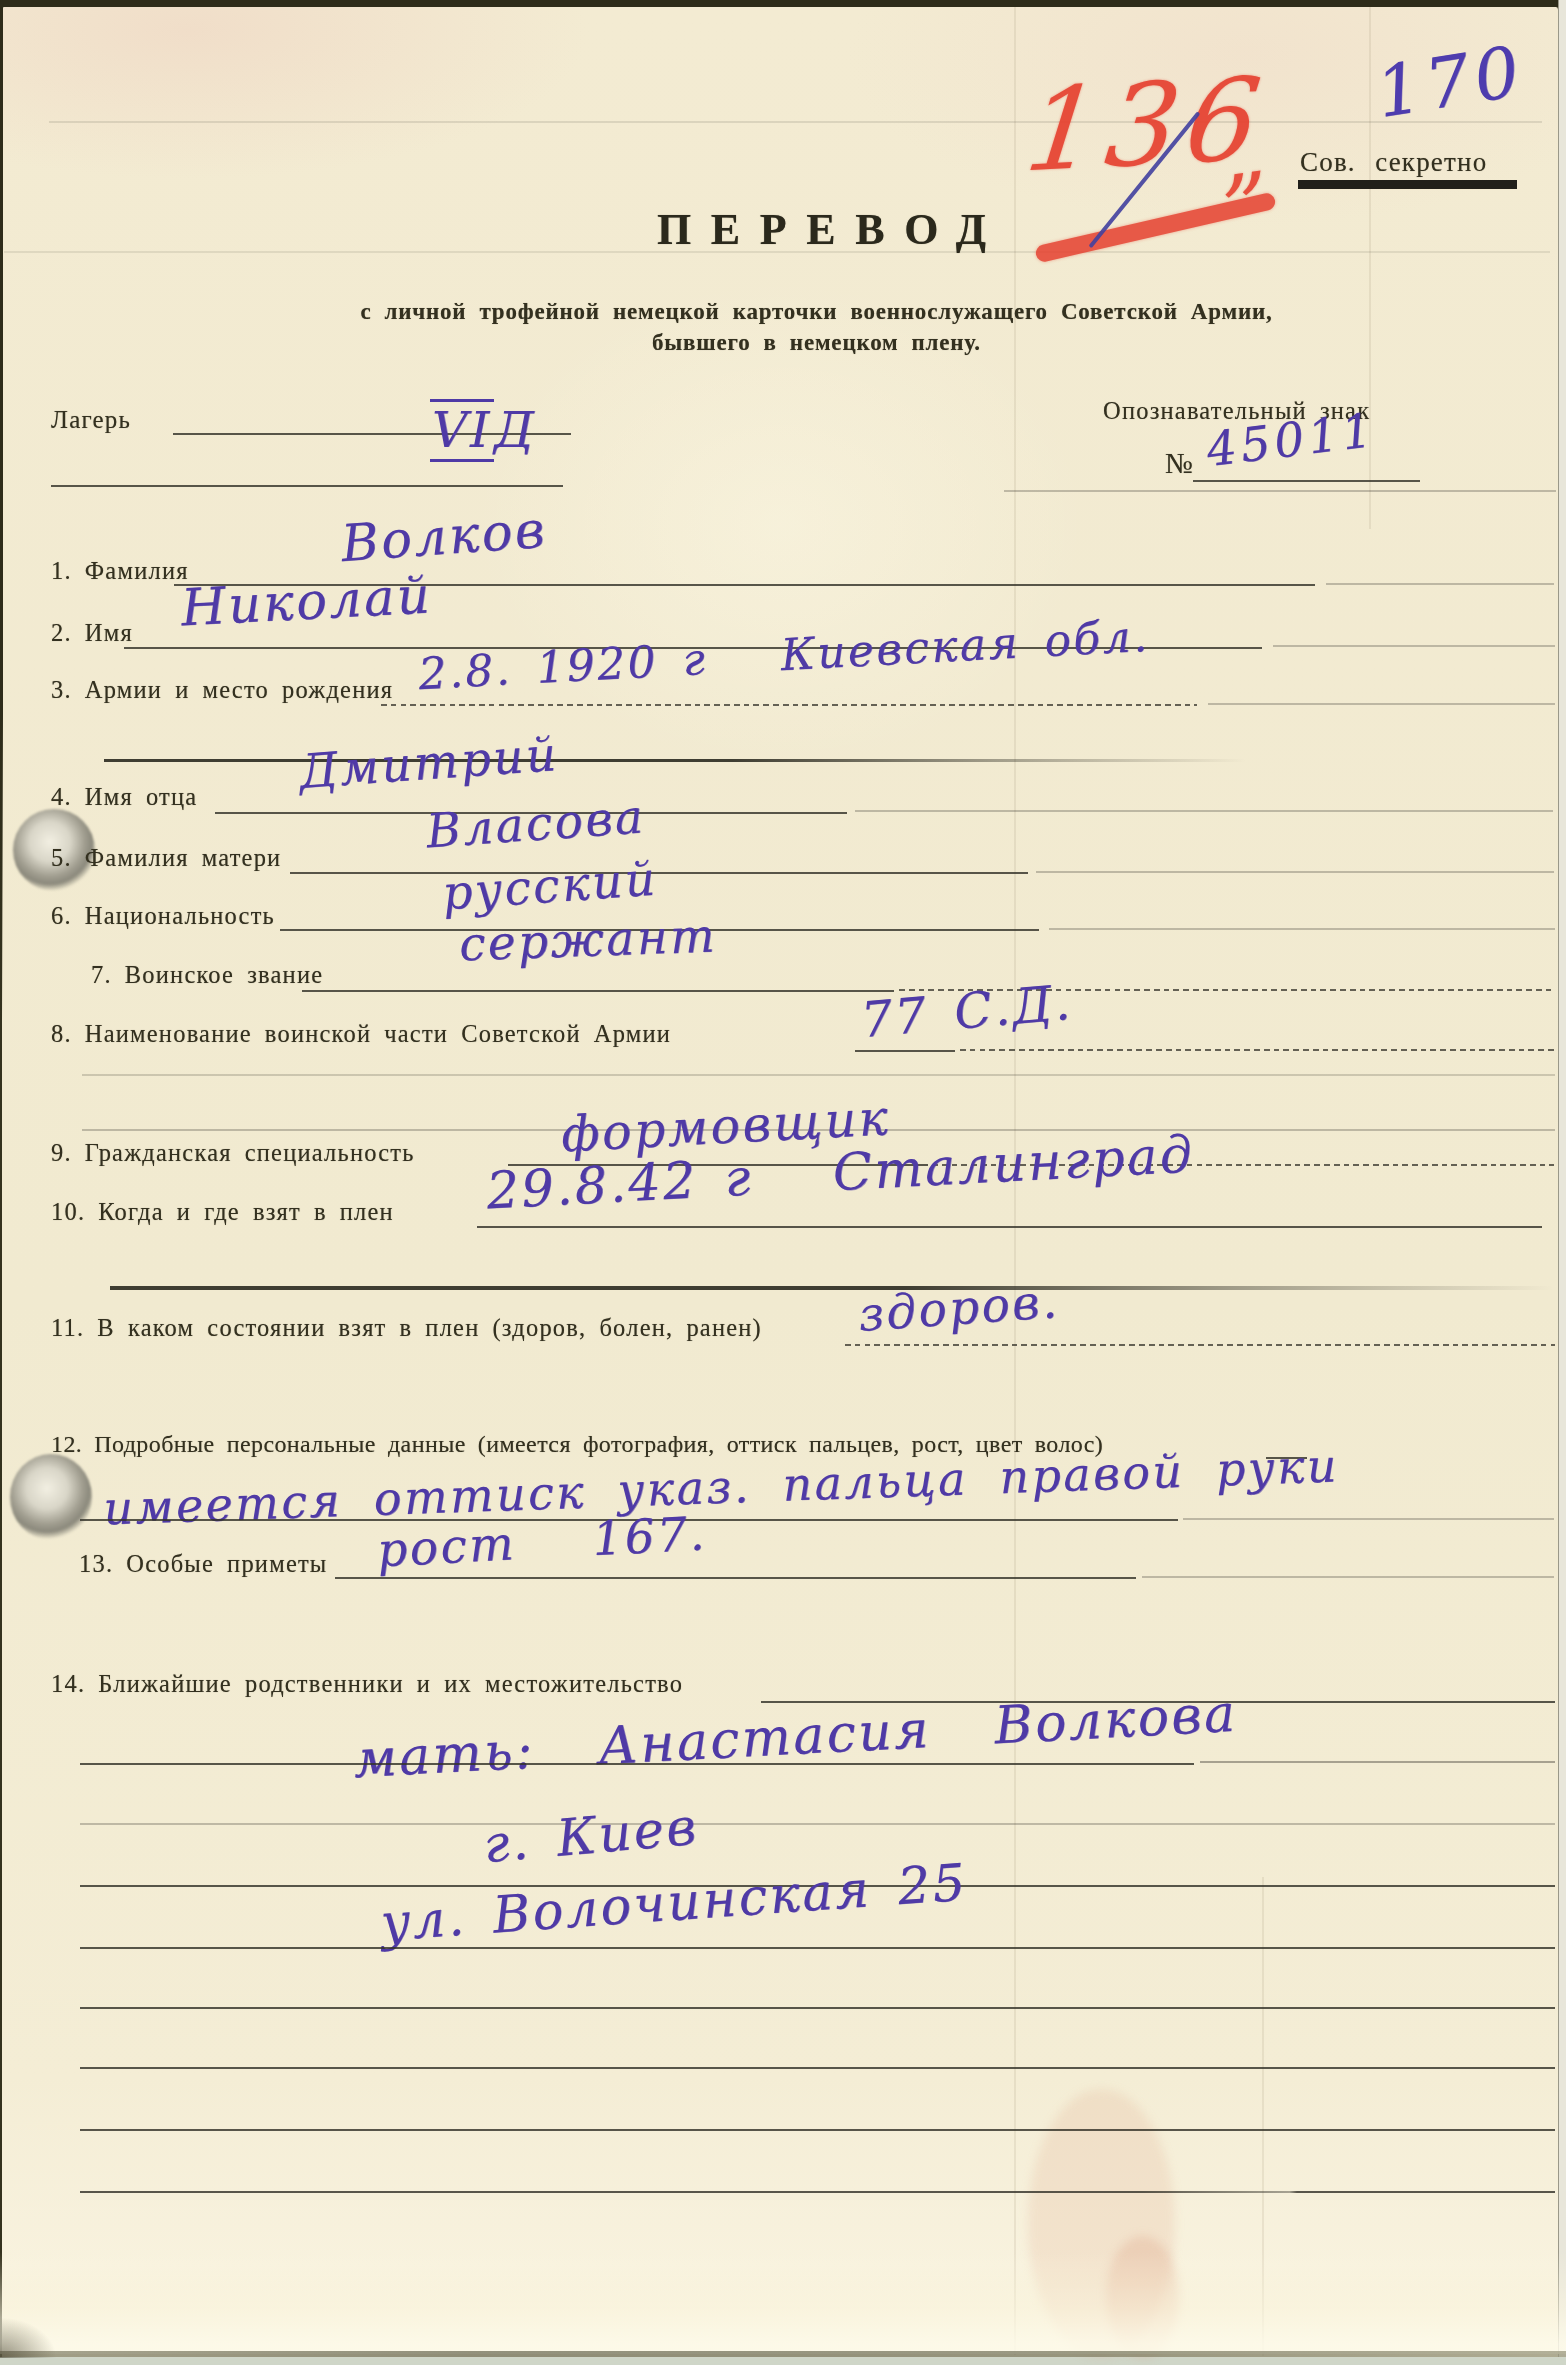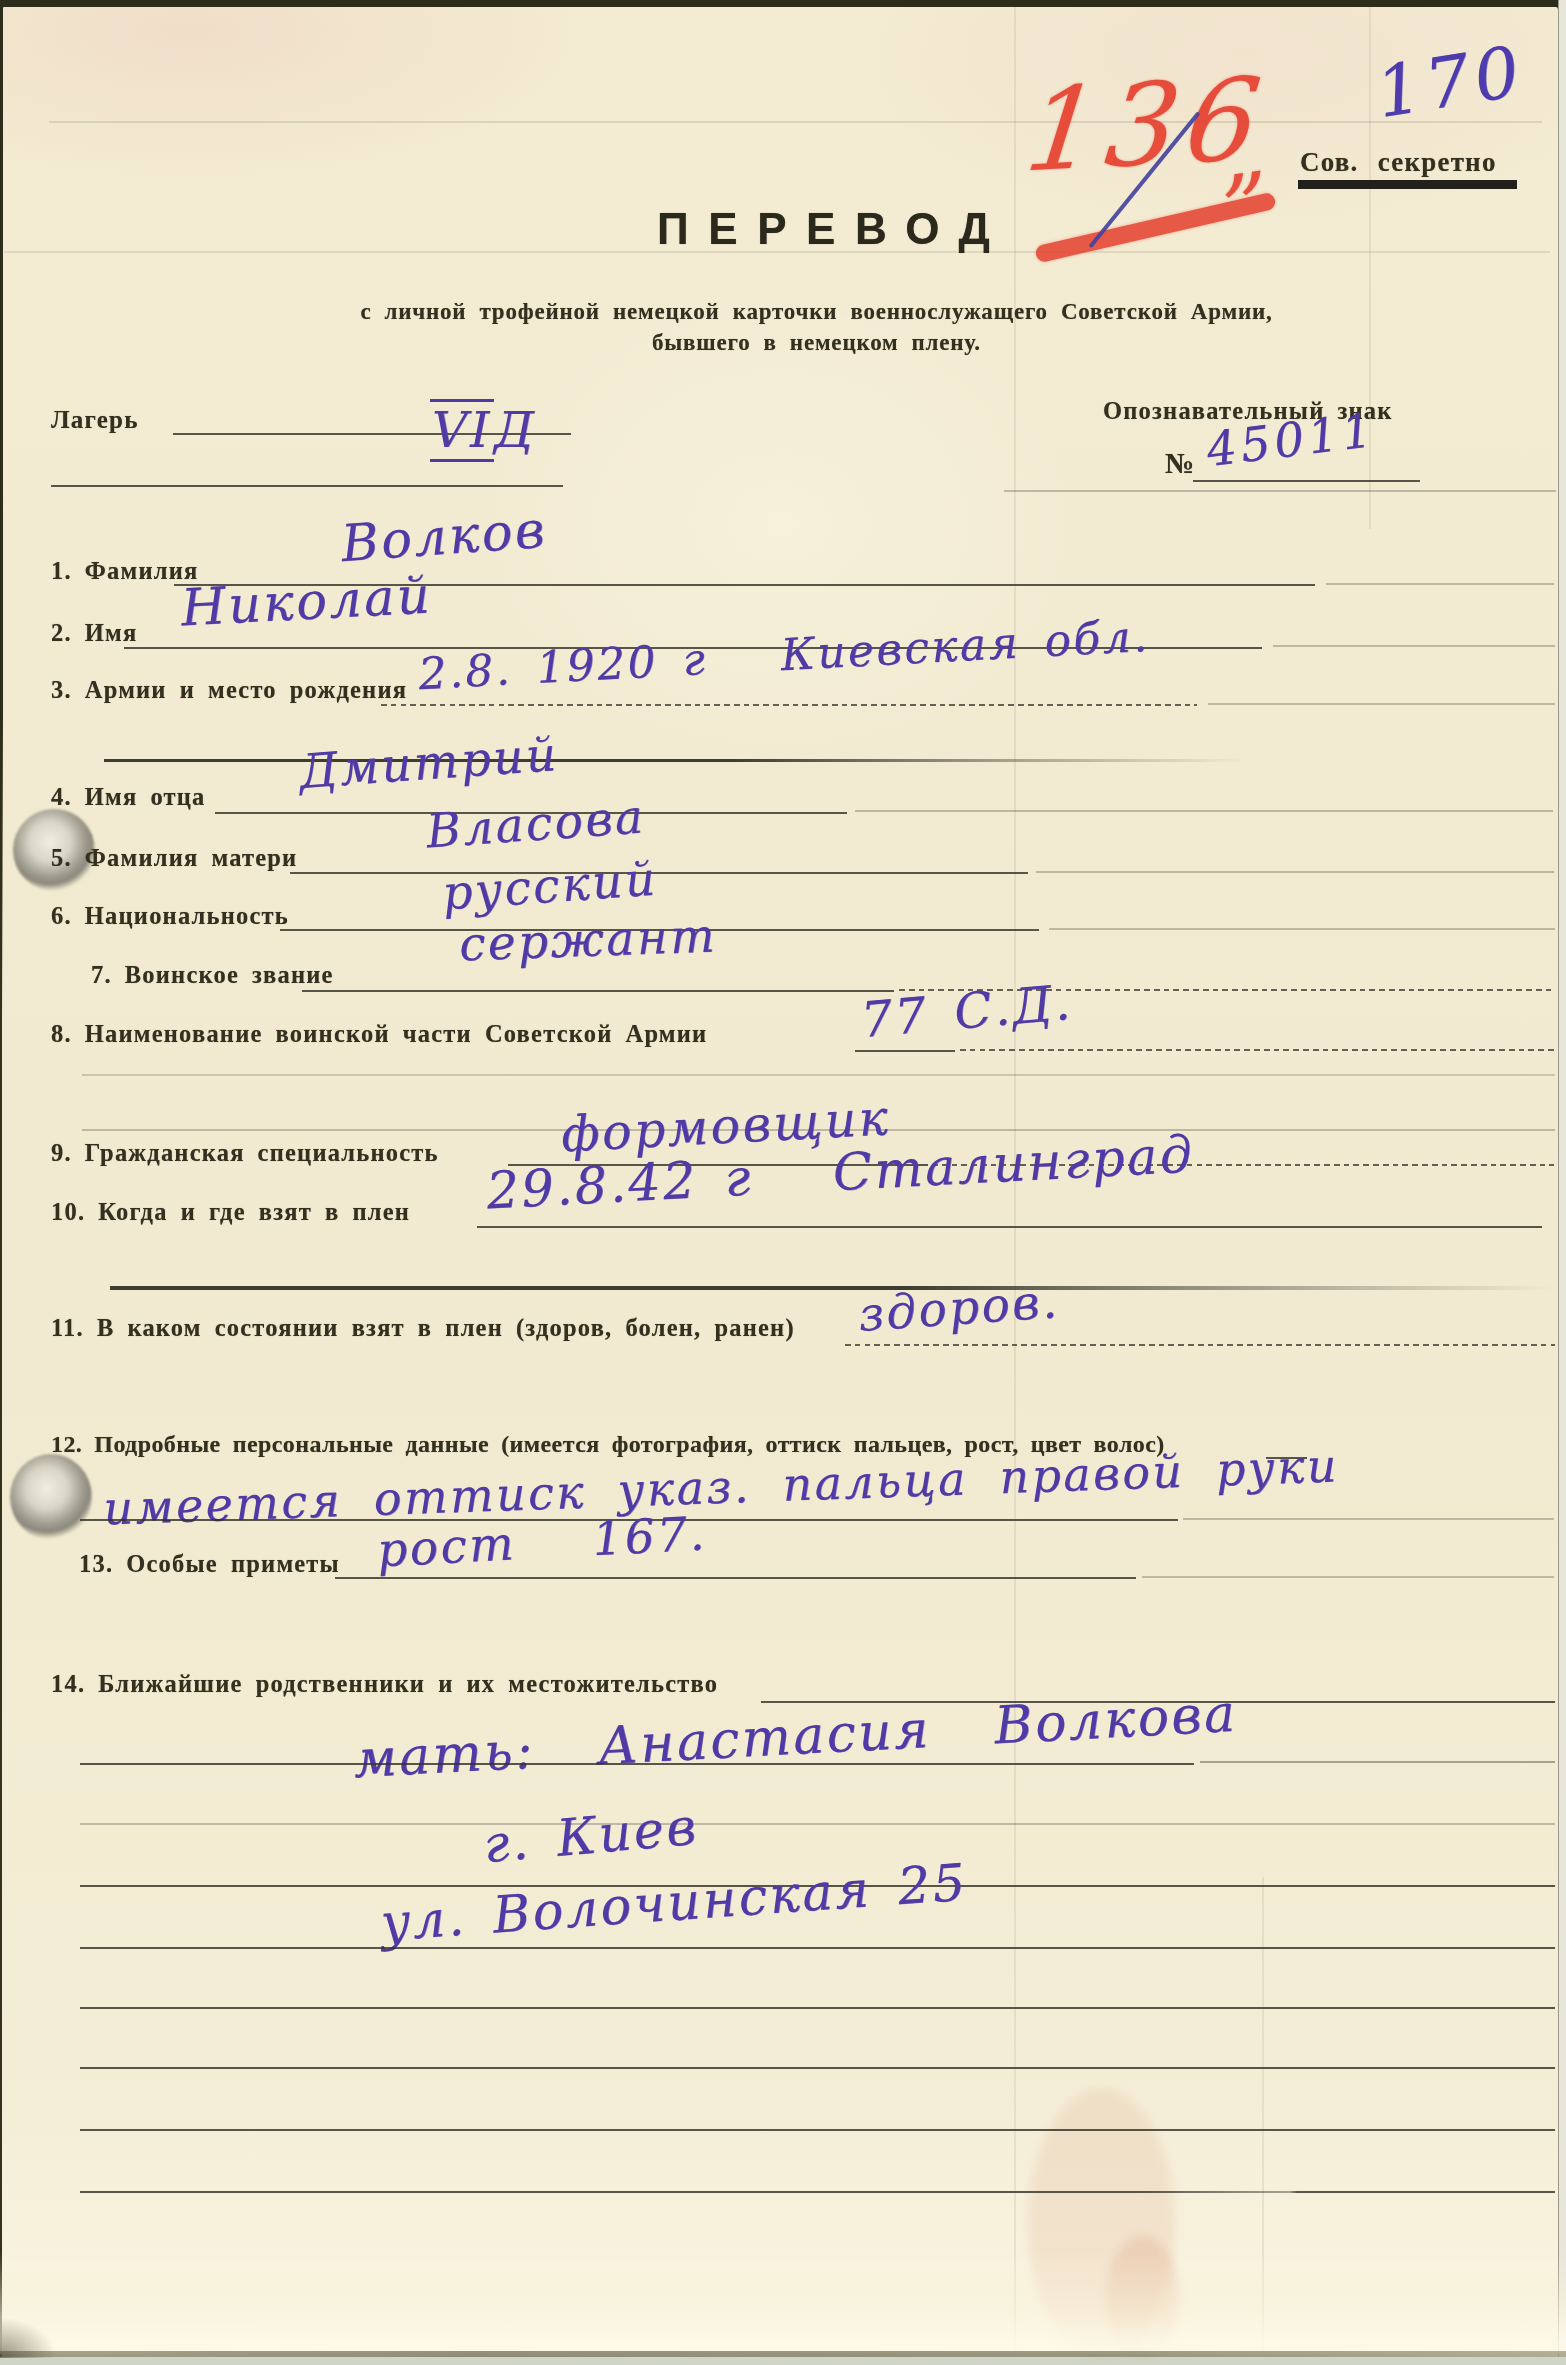--- a/index.html
+++ b/index.html
@@ -6,24 +6,24 @@
   #page{position:relative;width:1567px;height:2366px;overflow:hidden;background:#34321e;
         font-family:"Liberation Serif",serif;}
   .abs{position:absolute;}
   #paper{position:absolute;left:1.6px;top:6.5px;width:1556px;height:2352px;border-radius:2.4px;
     background:
       radial-gradient(ellipse 571px 212px at 12% 1%, rgba(236,200,186,.38), transparent 70%),
       radial-gradient(ellipse 571px 245px at 80% 2%, rgba(238,208,194,.30), transparent 70%),
       radial-gradient(ellipse 408px 326px at 50% 22%, rgba(255,252,235,.35), transparent 75%),
       linear-gradient(180deg,#f3ebd2 0%,#f1ead0 55%,#f4edd5 88%,#f8f2de 96%,#efe8cf 100%);}
   
-  .lb{position:absolute;font-family:"Liberation Serif",serif;font-weight:700;font-size:24.5px;
+  .lb{position:absolute;font-family:"Liberation Serif",serif;font-weight:400;font-size:24.5px;
       color:#33301f;letter-spacing:1.2px;word-spacing:5.7px;white-space:nowrap;
       text-shadow:0 0 0.8px rgba(51,48,31,.5);}
-  .title{position:absolute;font-family:Liberation Sans, sans-serif;font-weight:700;font-size:44px;
+  .title{position:absolute;font-family:Liberation Serif, serif;font-weight:700;font-size:44px;
       letter-spacing:19.6px;color:#2b291c;white-space:nowrap;text-shadow:0 0 0.8px rgba(43,41,28,.6);}
   .sub{position:absolute;left:78px;width:1477px;text-align:center;font-weight:700;font-size:23px;
       color:#33301f;letter-spacing:0.8px;word-spacing:6.5px;white-space:nowrap;
       font-family:"Liberation Serif",serif;text-shadow:0 0 0.8px rgba(51,48,31,.5);}
   
   .hw{position:absolute;font-family:"DejaVu Serif",serif;font-style:italic;color:#4f3aa6;
       white-space:pre;letter-spacing:2.4px;word-spacing:8.2px;line-height:1;
       text-shadow:0.6px 0.3px 0 rgba(79,58,166,.55);}
   .ovl{border-top:3.3px solid #4f3aa6;border-bottom:3.3px solid #4f3aa6;padding:0 2.4px;}
   

